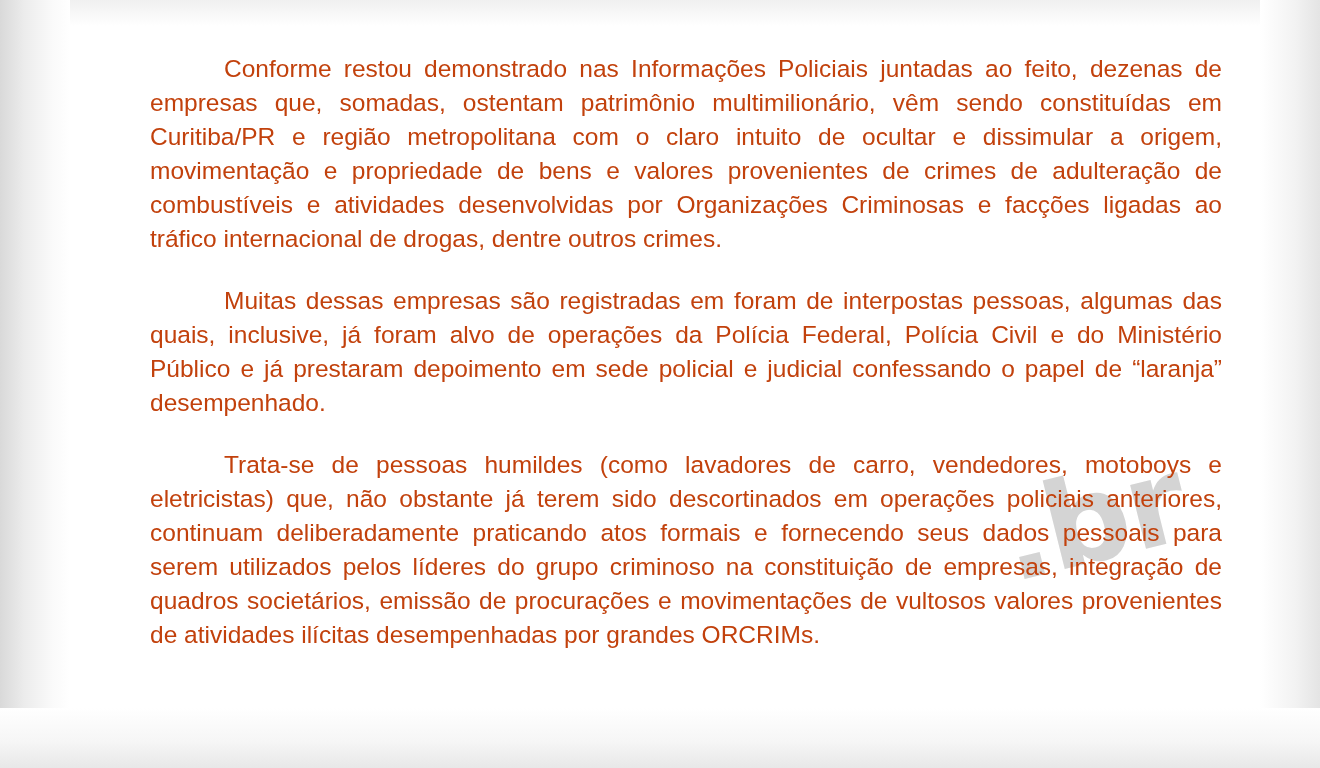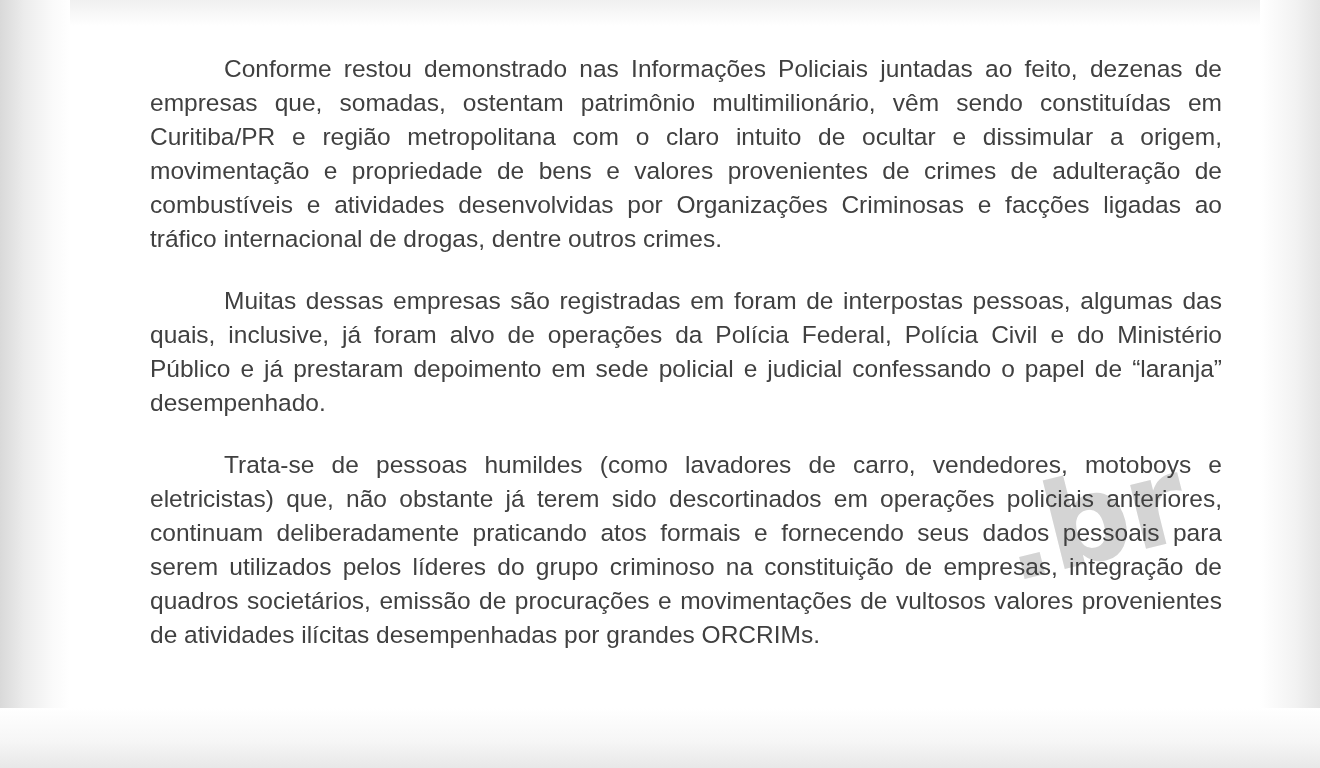--- a/index.html
+++ b/index.html
@@ -100,21 +100,21 @@
     top: 52px;
     width: 1072px;
     z-index: 2;
   }
 
   p.para {
     margin: 0 0 28px 0;
     font-family: "Liberation Sans", sans-serif;
     font-size: 24.5px;
     line-height: 34px;
-    color: #404040;
+    color: #c2410c;
     text-align: justify;
     text-indent: 74px;
     word-spacing: 0px;
   }
   p.para:last-child {
     margin-bottom: 0;
   }
   p.para.last-line-natural {
     text-align-last: left;
   }

